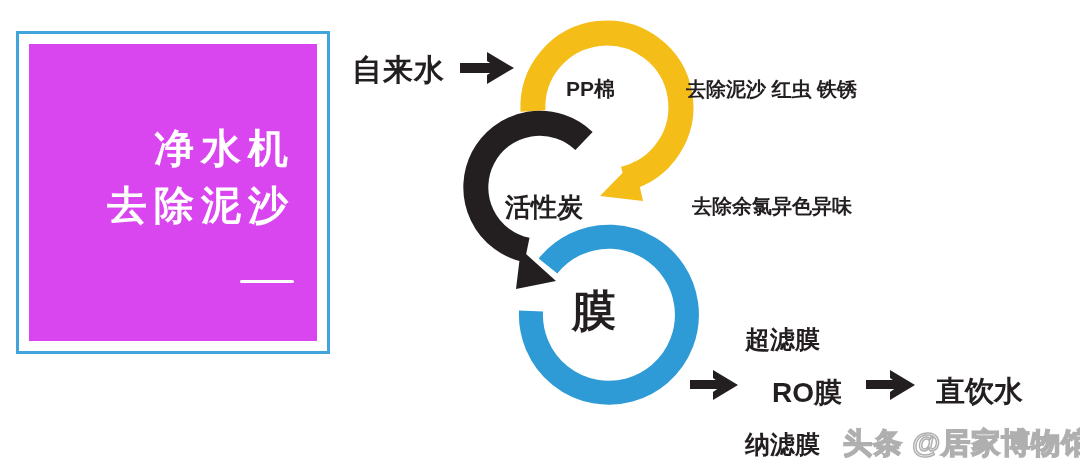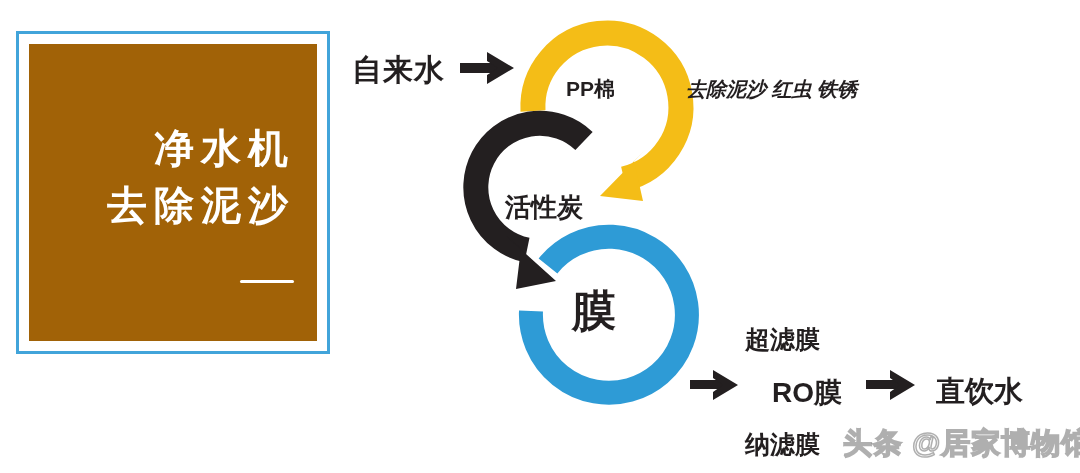--- a/index.html
+++ b/index.html
@@ -29,21 +29,21 @@
     border: 3px solid #41a4da;
     background: #ffffff;
     box-sizing: border-box;
   }
   .panel-inner {
     position: absolute;
     left: 10px;
     top: 10px;
     right: 10px;
     bottom: 10px;
-    background: #a16207;
+    background: #d946ef;
   }
   .panel-title {
     position: absolute;
     left: 0;
     right: 22px;
     top: 76px;
     text-align: right;
     color: #ffffff;
     font-size: 40px;
     font-weight: bold;
@@ -106,21 +106,20 @@
     left: 572px;
     top: 282px;
     font-size: 44px;
   }
 
   
   .desc-pp {
     left: 686px;
     top: 76px;
     font-size: 20px;
-    font-style: italic;
   }
   .desc-carbon {
     left: 692px;
     top: 193px;
     font-size: 20px;
   }
 
   
   .out-top {
     left: 745px;
@@ -209,20 +208,21 @@
     </g>
   </svg>
 
   <div class="lbl inflow">自来水</div>
 
   <div class="lbl ring-label-pp">PP棉</div>
   <div class="lbl ring-label-carbon">活性炭</div>
   <div class="lbl ring-label-membrane">膜</div>
 
   <div class="lbl desc-pp">去除泥沙 红虫 铁锈</div>
+  <div class="lbl desc-carbon">去除余氯异色异味</div>
 
   <div class="lbl out-top">超滤膜</div>
   <div class="lbl out-mid">RO膜</div>
   <div class="lbl out-bot">纳滤膜</div>
   <div class="lbl out-final">直饮水</div>
 
   <div class="watermark">头条 @居家博物馆</div>
 
 </div>
 

